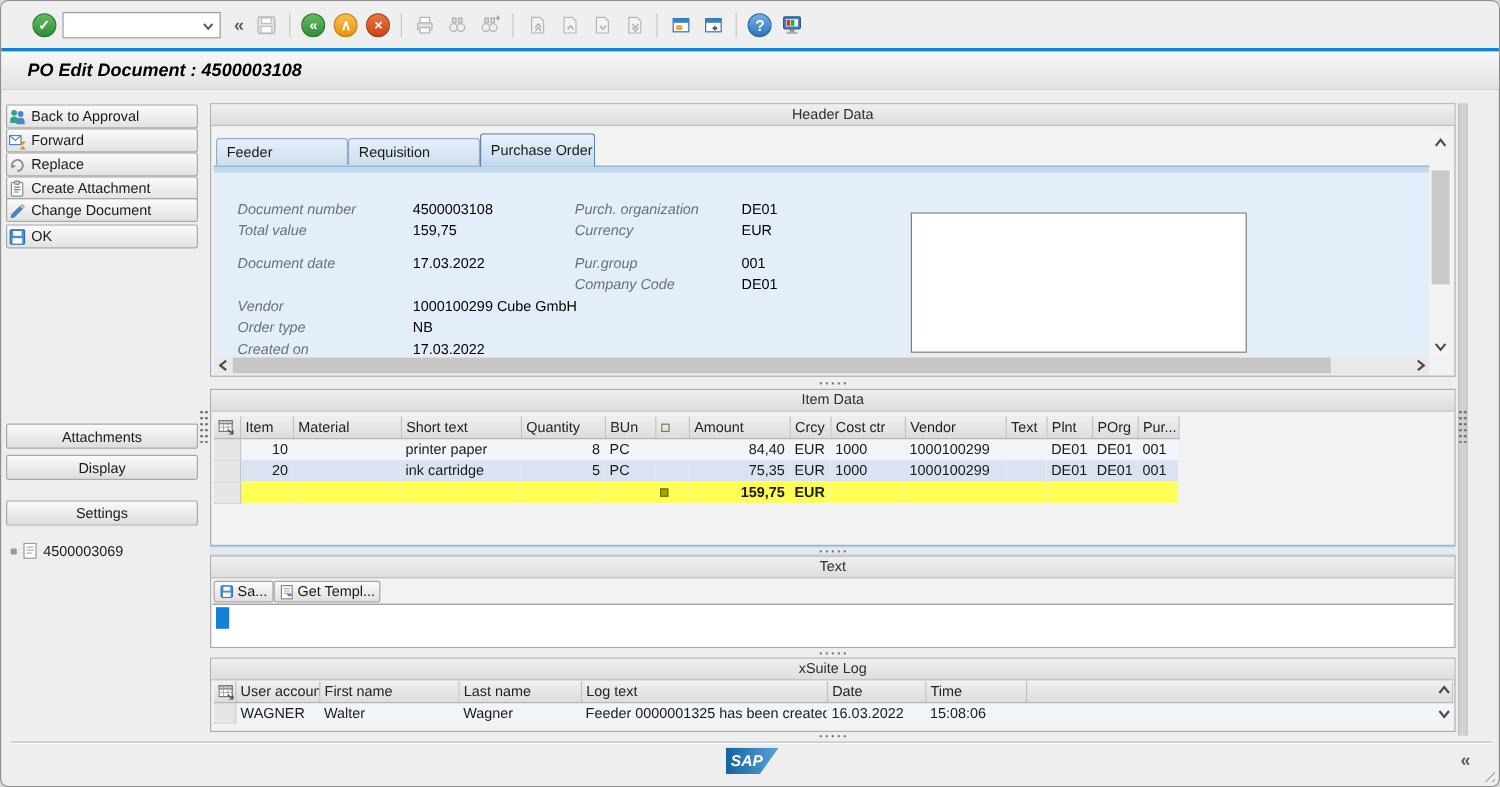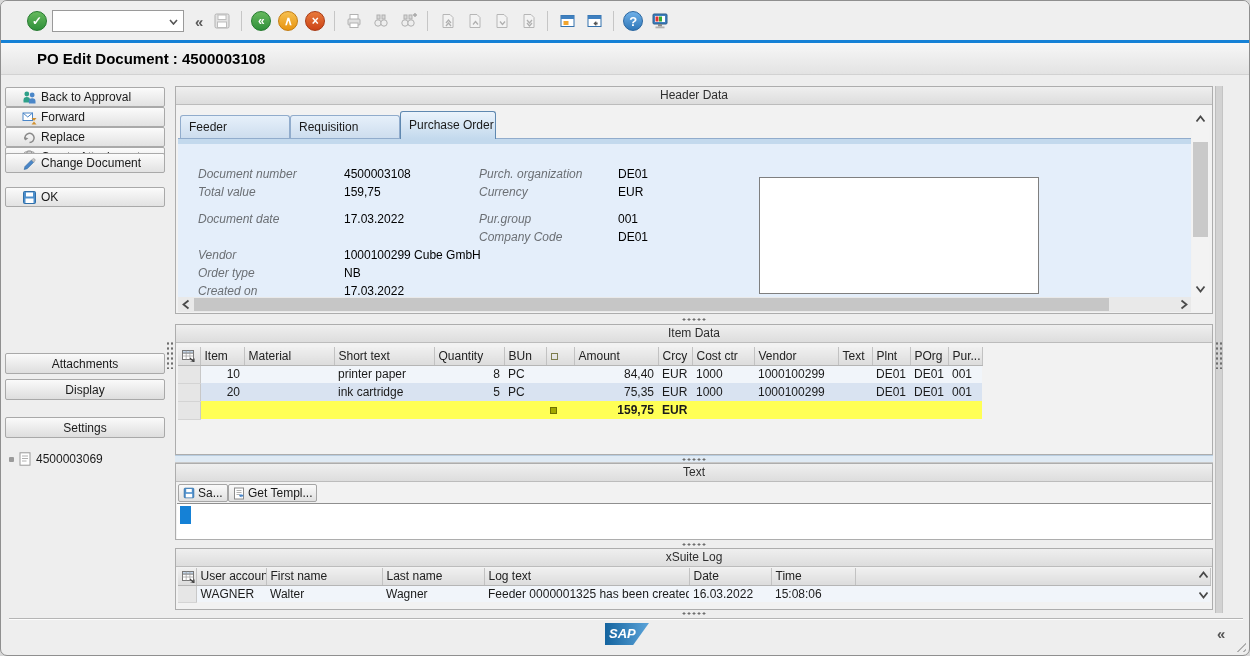--- a/index.html
+++ b/index.html
@@ -21,25 +21,25 @@
   .cmd{position:relative;width:132px;height:22px;background:#fff;border:1px solid #9a9a9a;
     display:flex;align-items:center;margin-right:4px;}
   .cmd input{border:none;outline:none;width:108px;height:18px;font:12px "Liberation Sans",sans-serif;padding:0 3px;background:transparent;}
   .cmd .dd{position:absolute;right:2px;top:3px;width:16px;height:16px;display:flex;align-items:center;justify-content:center;}
   .tb-glyph{font-size:15px;font-weight:bold;color:#5a5a5a;padding:0 4px;}
   .sep{width:1px;height:20px;background:#c6c6c6;margin:0 4px;flex:0 0 auto;}
   
   .titlebar{position:absolute;left:0;top:42px;width:1250px;height:32px;
     background:linear-gradient(#f7f7f7,#e3e3e3);border-bottom:1px solid #d2d2d2;
     display:flex;align-items:center;}
-  .titlebar .t{margin-left:36px;font-size:15px;font-weight:bold;color:#000;}
+  .titlebar .t{margin-left:22px;font-size:15px;font-weight:bold;font-style:italic;color:#000;}
   
   .btn-side{position:absolute;left:4px;width:160px;height:20px;
     background:linear-gradient(#fbfbfb,#e2e2e2);border:1px solid #a9a9a9;border-radius:2px;
-    display:flex;align-items:center;gap:4px;padding:0 16px;cursor:default;}
+    display:flex;align-items:center;gap:4px;padding:0 1px;cursor:default;}
   .btn-side span{white-space:nowrap;}
   .btn-nav{position:absolute;left:4px;width:160px;height:21px;
     background:linear-gradient(#fafafa,#dedede);border:1px solid #a9a9a9;border-radius:2px;
     display:flex;align-items:center;justify-content:center;}
   .hist{position:absolute;left:8px;top:449px;width:156px;height:18px;display:flex;align-items:center;gap:5px;}
   .hist .bullet{width:5px;height:5px;background:#9a9a9a;border-radius:1px;}
   
   .panel{position:absolute;left:174px;width:1038px;background:#f2f2f2;border:1px solid #adadad;}
   .caption{height:18px;background:linear-gradient(#efefef,#dddddd);border-bottom:1px solid #bcbcbc;
     text-align:center;line-height:17px;color:#2e2e2e;}
@@ -250,21 +250,21 @@
     <span>Replace</span>
   </div>
   <div class="btn-side" style="top:146px">
     <svg width="15" height="15" viewBox="0 0 15 15">
         <rect x="2.5" y="2" width="9.5" height="11.5" rx="1" fill="#fff" stroke="#8a8a8a"></rect>
         <rect x="5" y="1" width="4.5" height="2.6" rx="1" fill="#cfcfcf" stroke="#8a8a8a"></rect>
         <path d="M4.5 6 h5.5 M4.5 8 h5.5 M4.5 10 h4" stroke="#4a86c8" stroke-width="1"></path>
       </svg>
     <span>Create Attachment</span>
   </div>
-  <div class="btn-side" style="top:152px">
+  <div class="btn-side" style="top:164px">
     <svg width="15" height="15" viewBox="0 0 15 15">
         <path d="M3 10.5 L9.5 4 l2.2 2.2 L5.2 12.7 l-3 .8 z" fill="#4a86c8" stroke="#2f6aa0" stroke-width="0.6"></path>
         <path d="M9.5 4 l2.2 2.2 1-1 a1.2 1.2 0 0 0-2.2-2.2 z" fill="#c8c8c8" stroke="#8a8a8a" stroke-width="0.5"></path>
       </svg>
     <span>Change Document</span>
   </div>
   <div class="btn-side" style="top:186px">
     <svg width="15" height="15" viewBox="0 0 15 15">
         <rect x="1.5" y="1.5" width="12" height="12" rx="1" fill="#4d8fcc" stroke="#2f6ea8"></rect>
         <rect x="4" y="2.5" width="7" height="4" fill="#fff"></rect>

